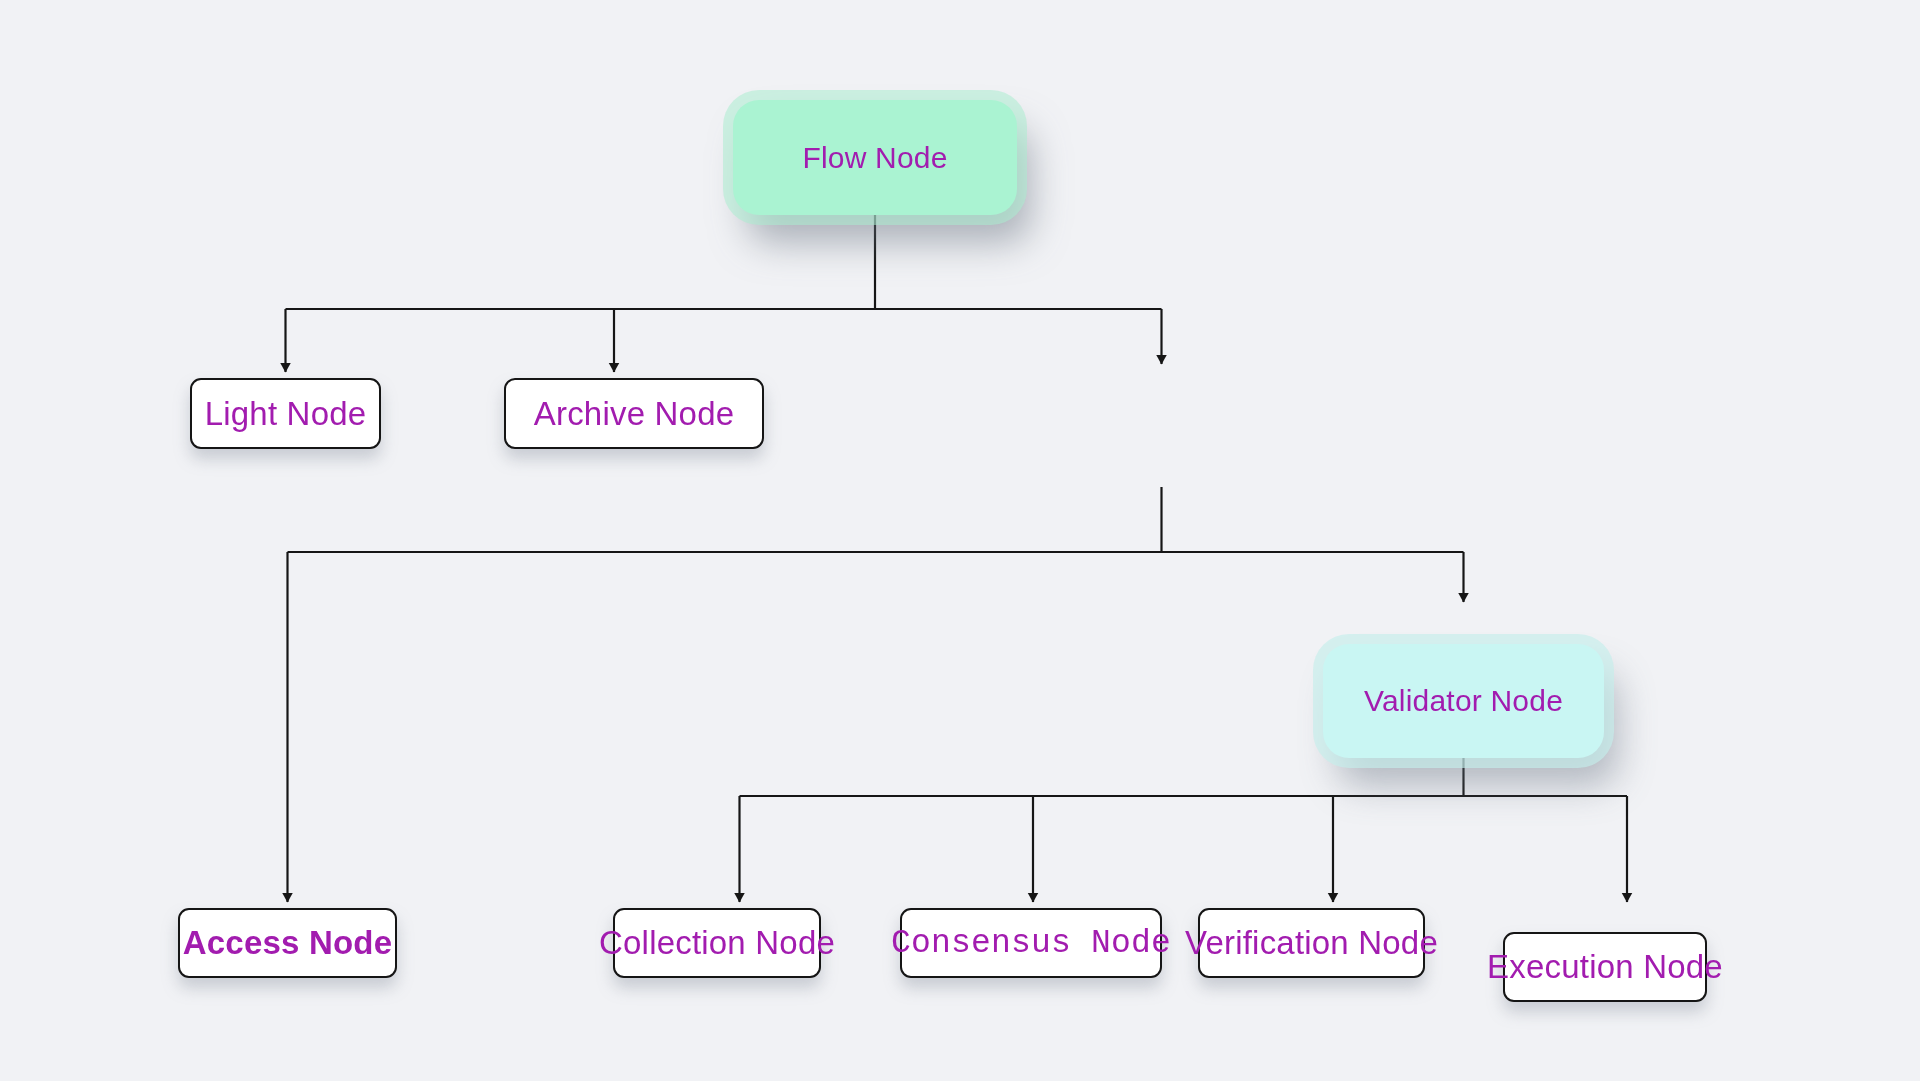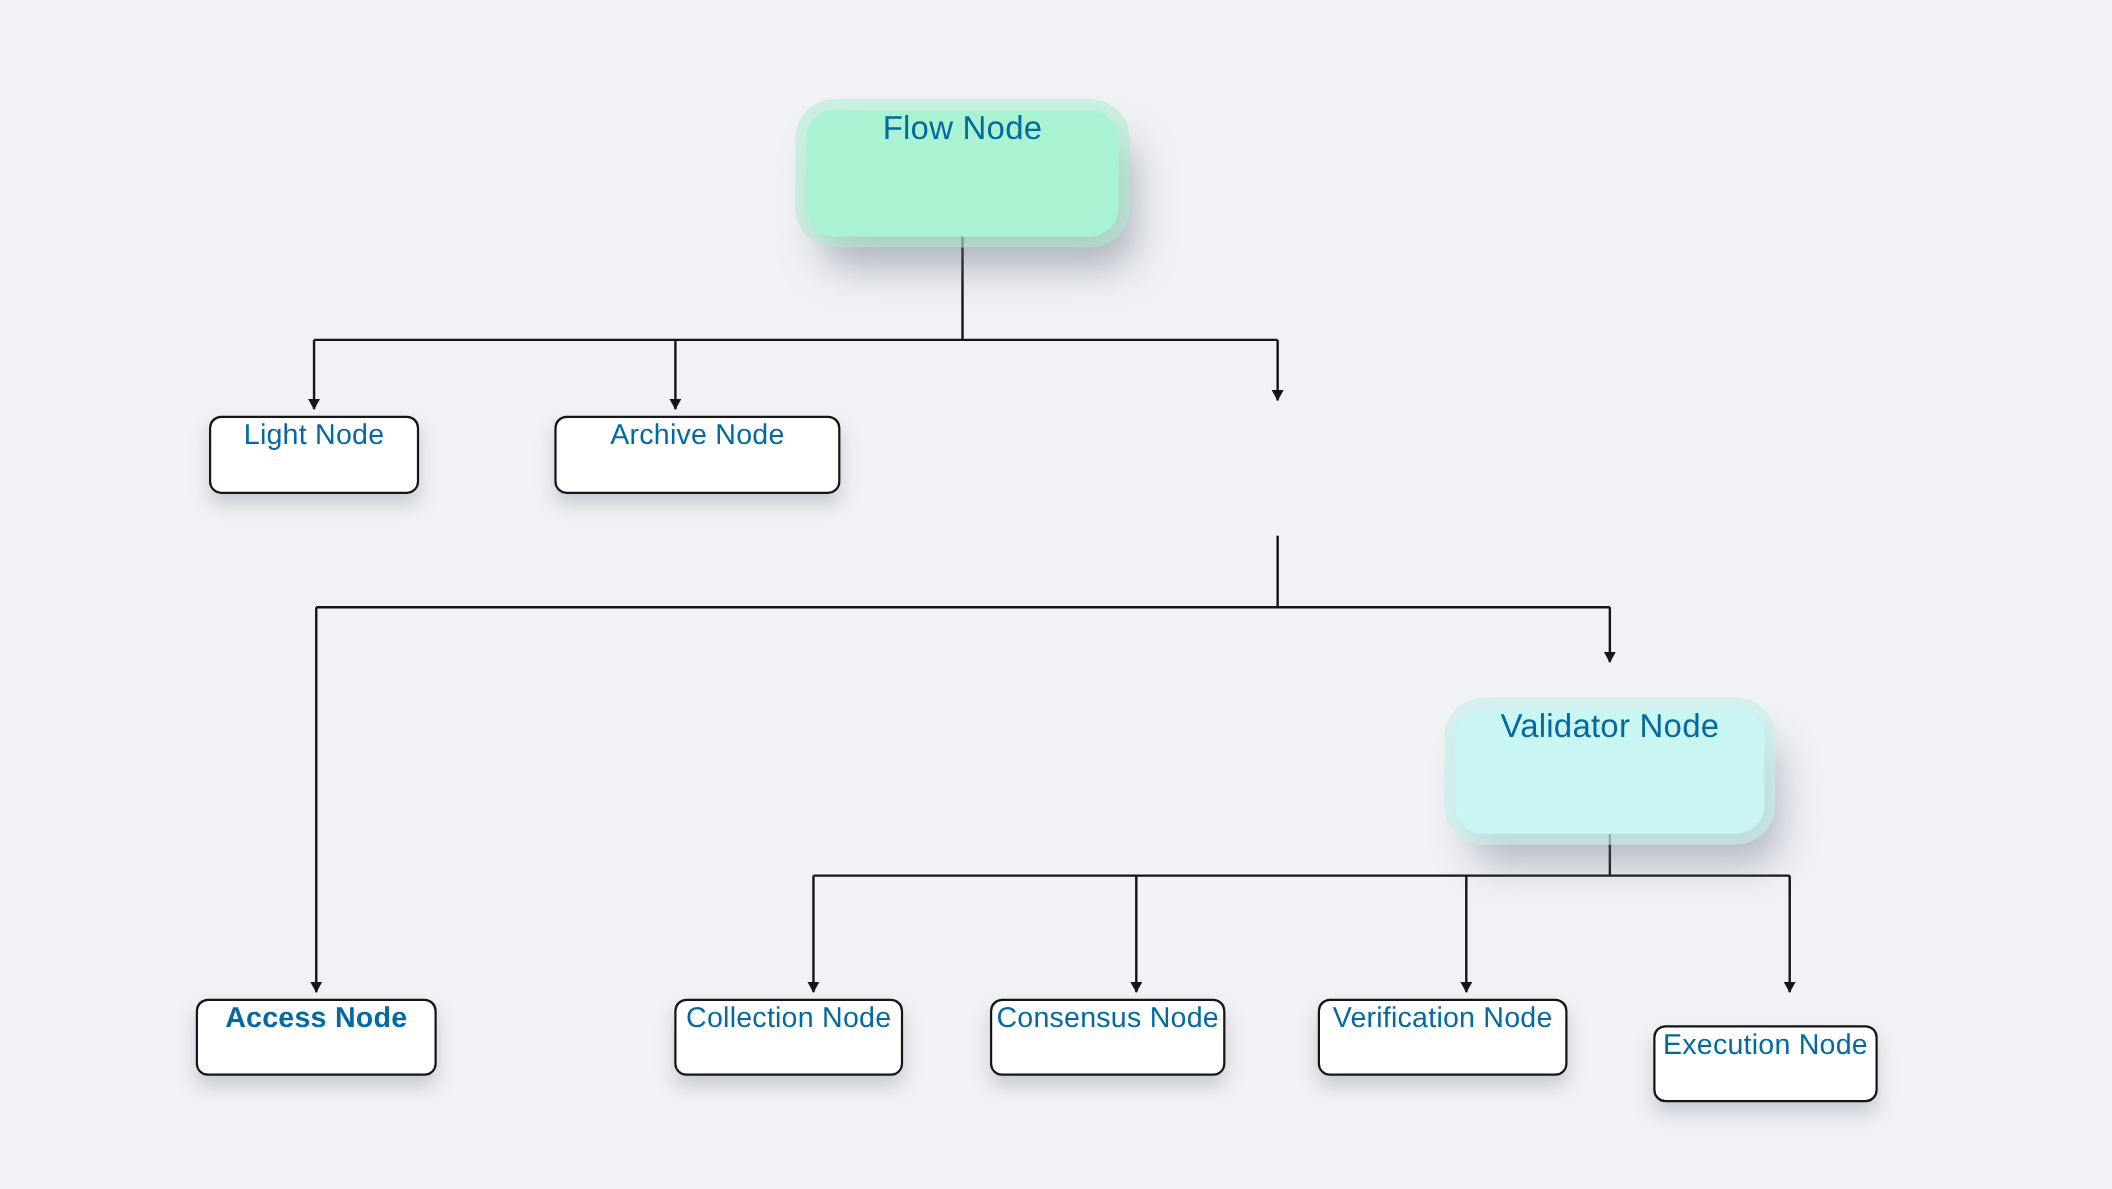--- a/index.html
+++ b/index.html
@@ -18,32 +18,32 @@
   }
   svg.edges {
     position: absolute;
     left: 0;
     top: 0;
     pointer-events: none;
   }
   .node {
     position: absolute;
     display: flex;
-    align-items: flex-start;
+    align-items: center;
     justify-content: center;
-    color: #0369a1;
+    color: #a21caf;
     letter-spacing: 0.2px;
     white-space: nowrap;
     box-sizing: border-box;
   }
   .node.plain {
     background: #ffffff;
     border: 2px solid #151515;
     border-radius: 11px;
-    font-size: 26px;
+    font-size: 33px;
     font-weight: 500;
     box-shadow: 0 10px 16px rgba(125, 135, 150, 0.35);
   }
   .node.accent {
     border-radius: 26px;
     font-size: 30px;
     font-weight: 500;
   }
   #node-flow {
     box-shadow: 0 0 0 10px rgba(171, 236, 207, 0.55),
@@ -109,21 +109,21 @@
   </div>
 
   <div class="node plain" style="left: 178px; top: 908px; width: 219px; height: 70px; background-color: rgb(255, 255, 255); font-weight: bold;">
     <span>Access Node</span>
   </div>
 
   <div class="node plain" style="left: 613px; top: 908px; width: 208px; height: 70px; background-color: rgb(255, 255, 255);">
     <span>Collection Node</span>
   </div>
 
-  <div class="node plain" style="left: 900px; top: 908px; width: 214px; height: 70px; background-color: rgb(255, 255, 255);">
+  <div class="node plain" style="left: 900px; top: 908px; width: 262px; height: 70px; background-color: rgb(255, 255, 255); font-family: Liberation Mono, monospace;">
     <span>Consensus Node</span>
   </div>
 
   <div class="node plain" style="left: 1198px; top: 908px; width: 227px; height: 70px; background-color: rgb(255, 255, 255);">
     <span>Verification Node</span>
   </div>
 
   <div class="node plain" style="left: 1503px; top: 932px; width: 204px; height: 70px; background-color: rgb(255, 255, 255);">
     <span>Execution Node</span>
   </div>

